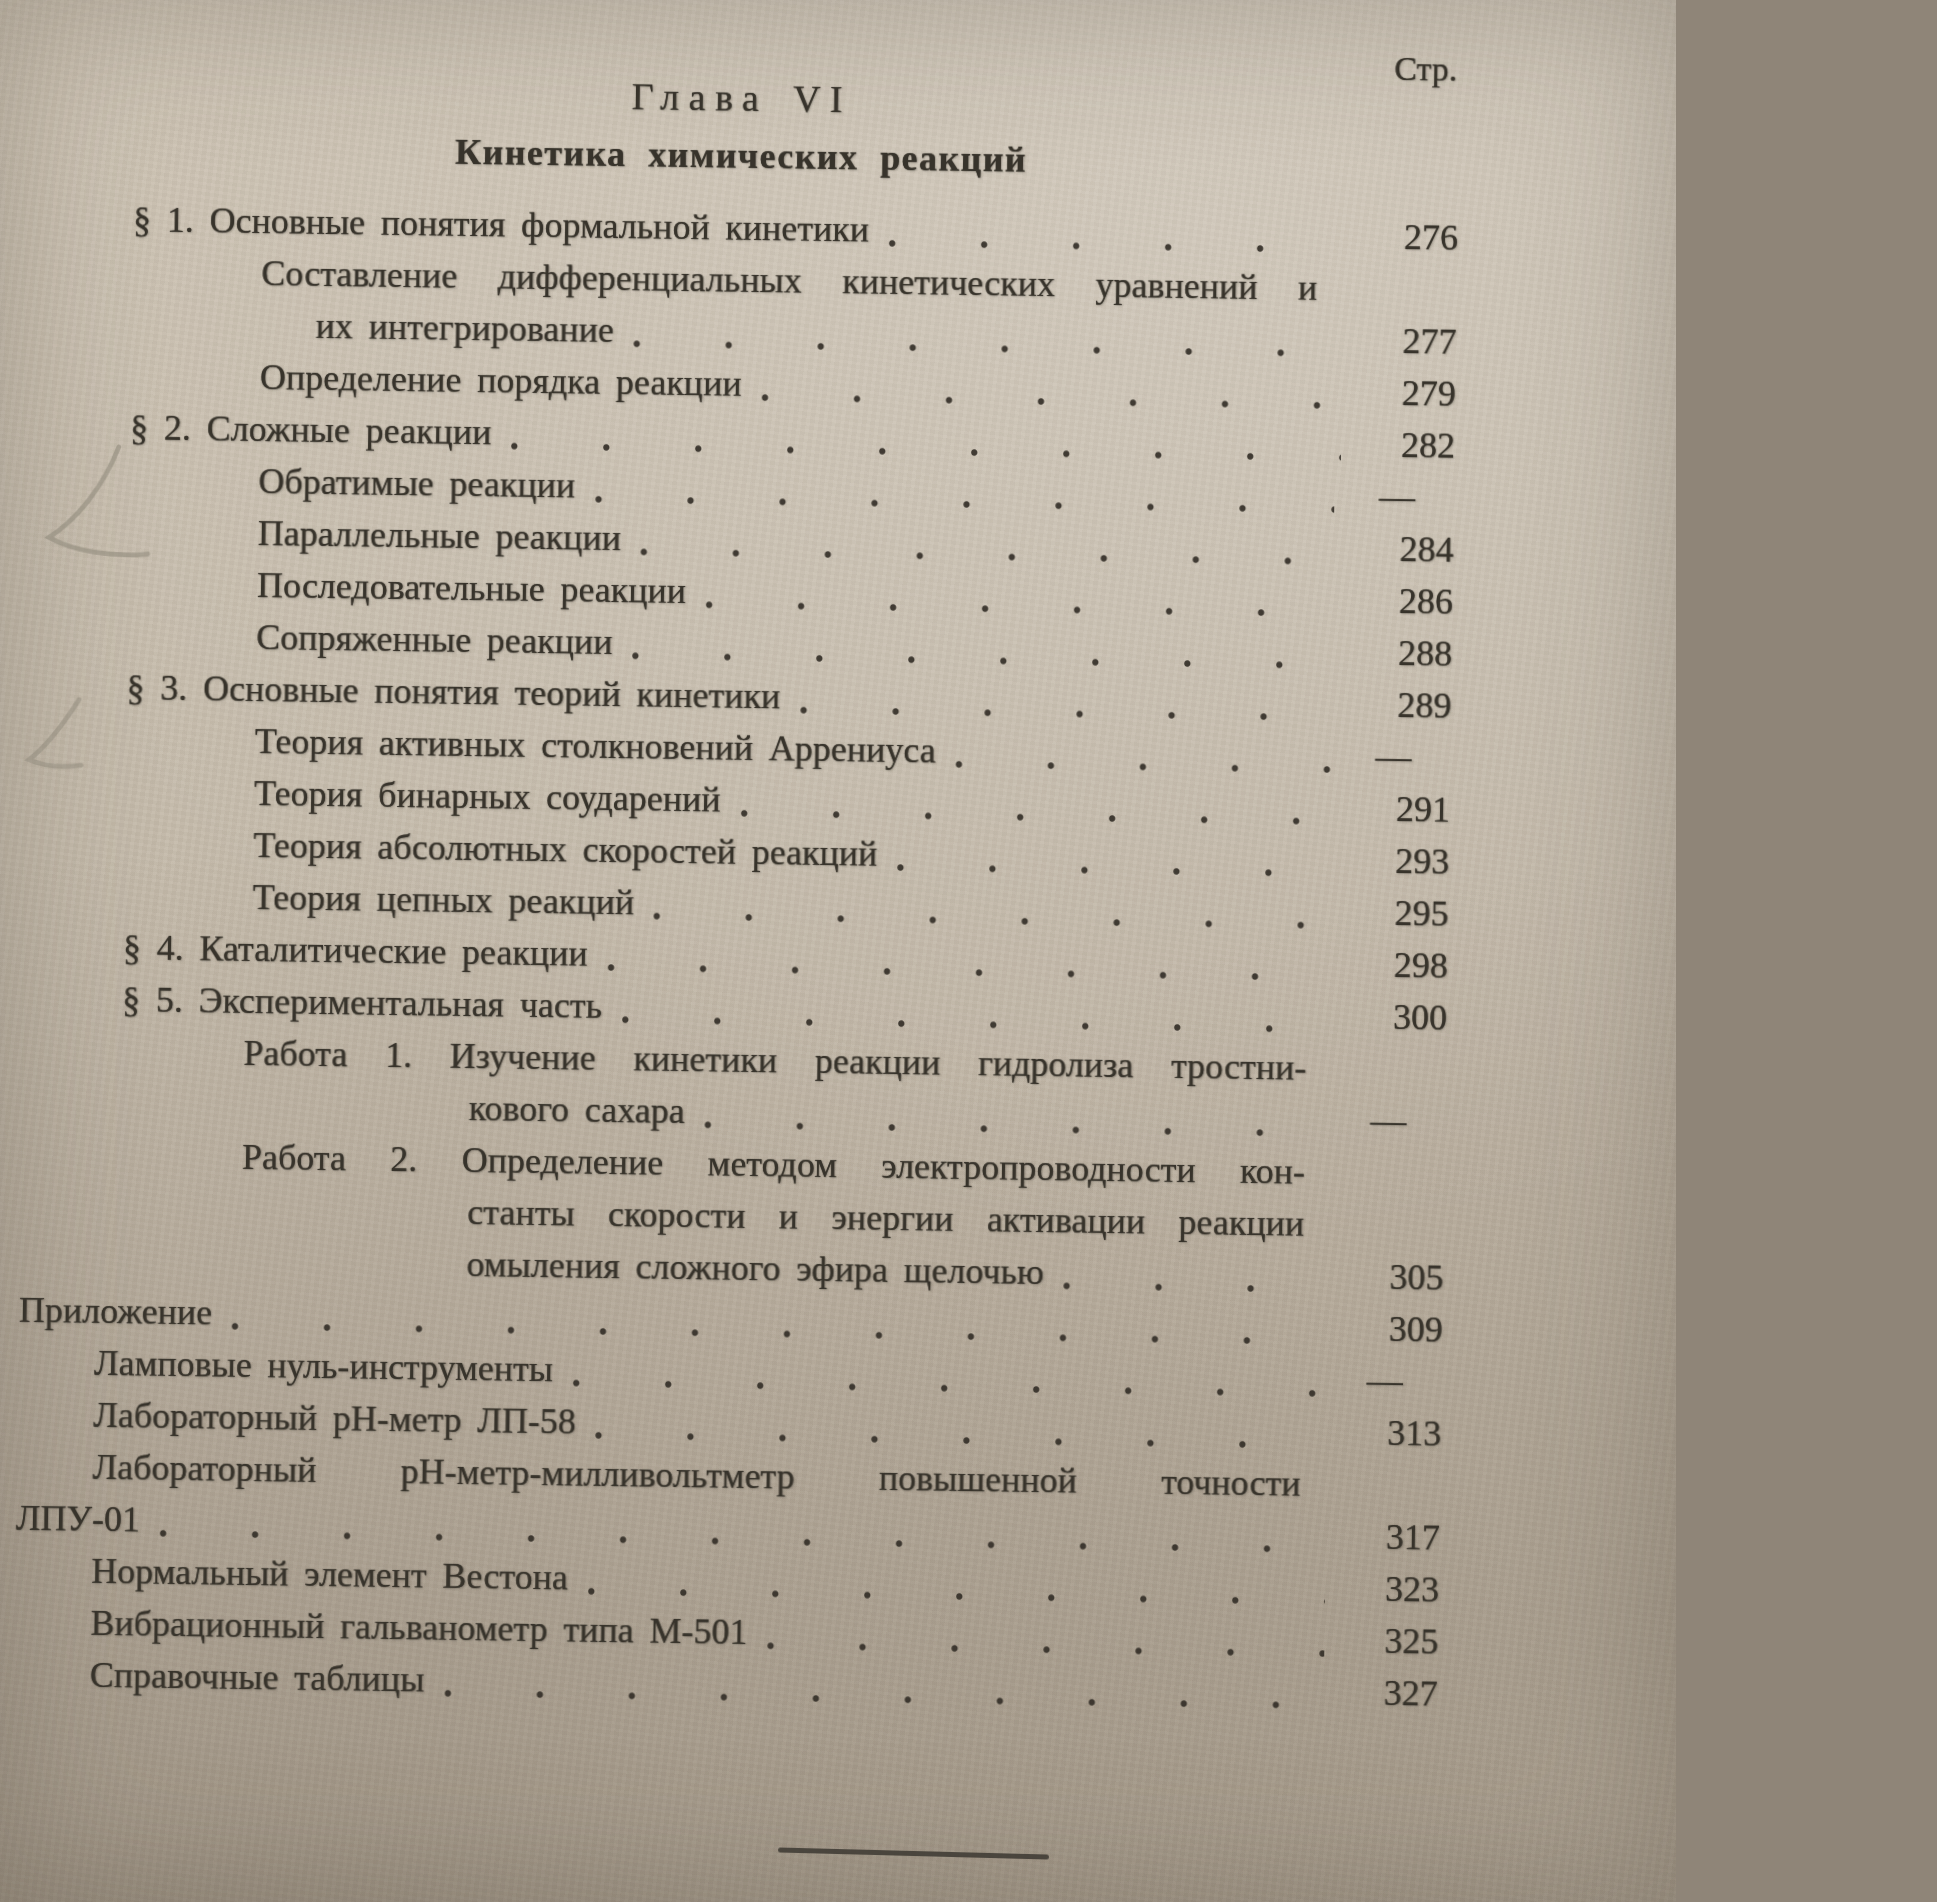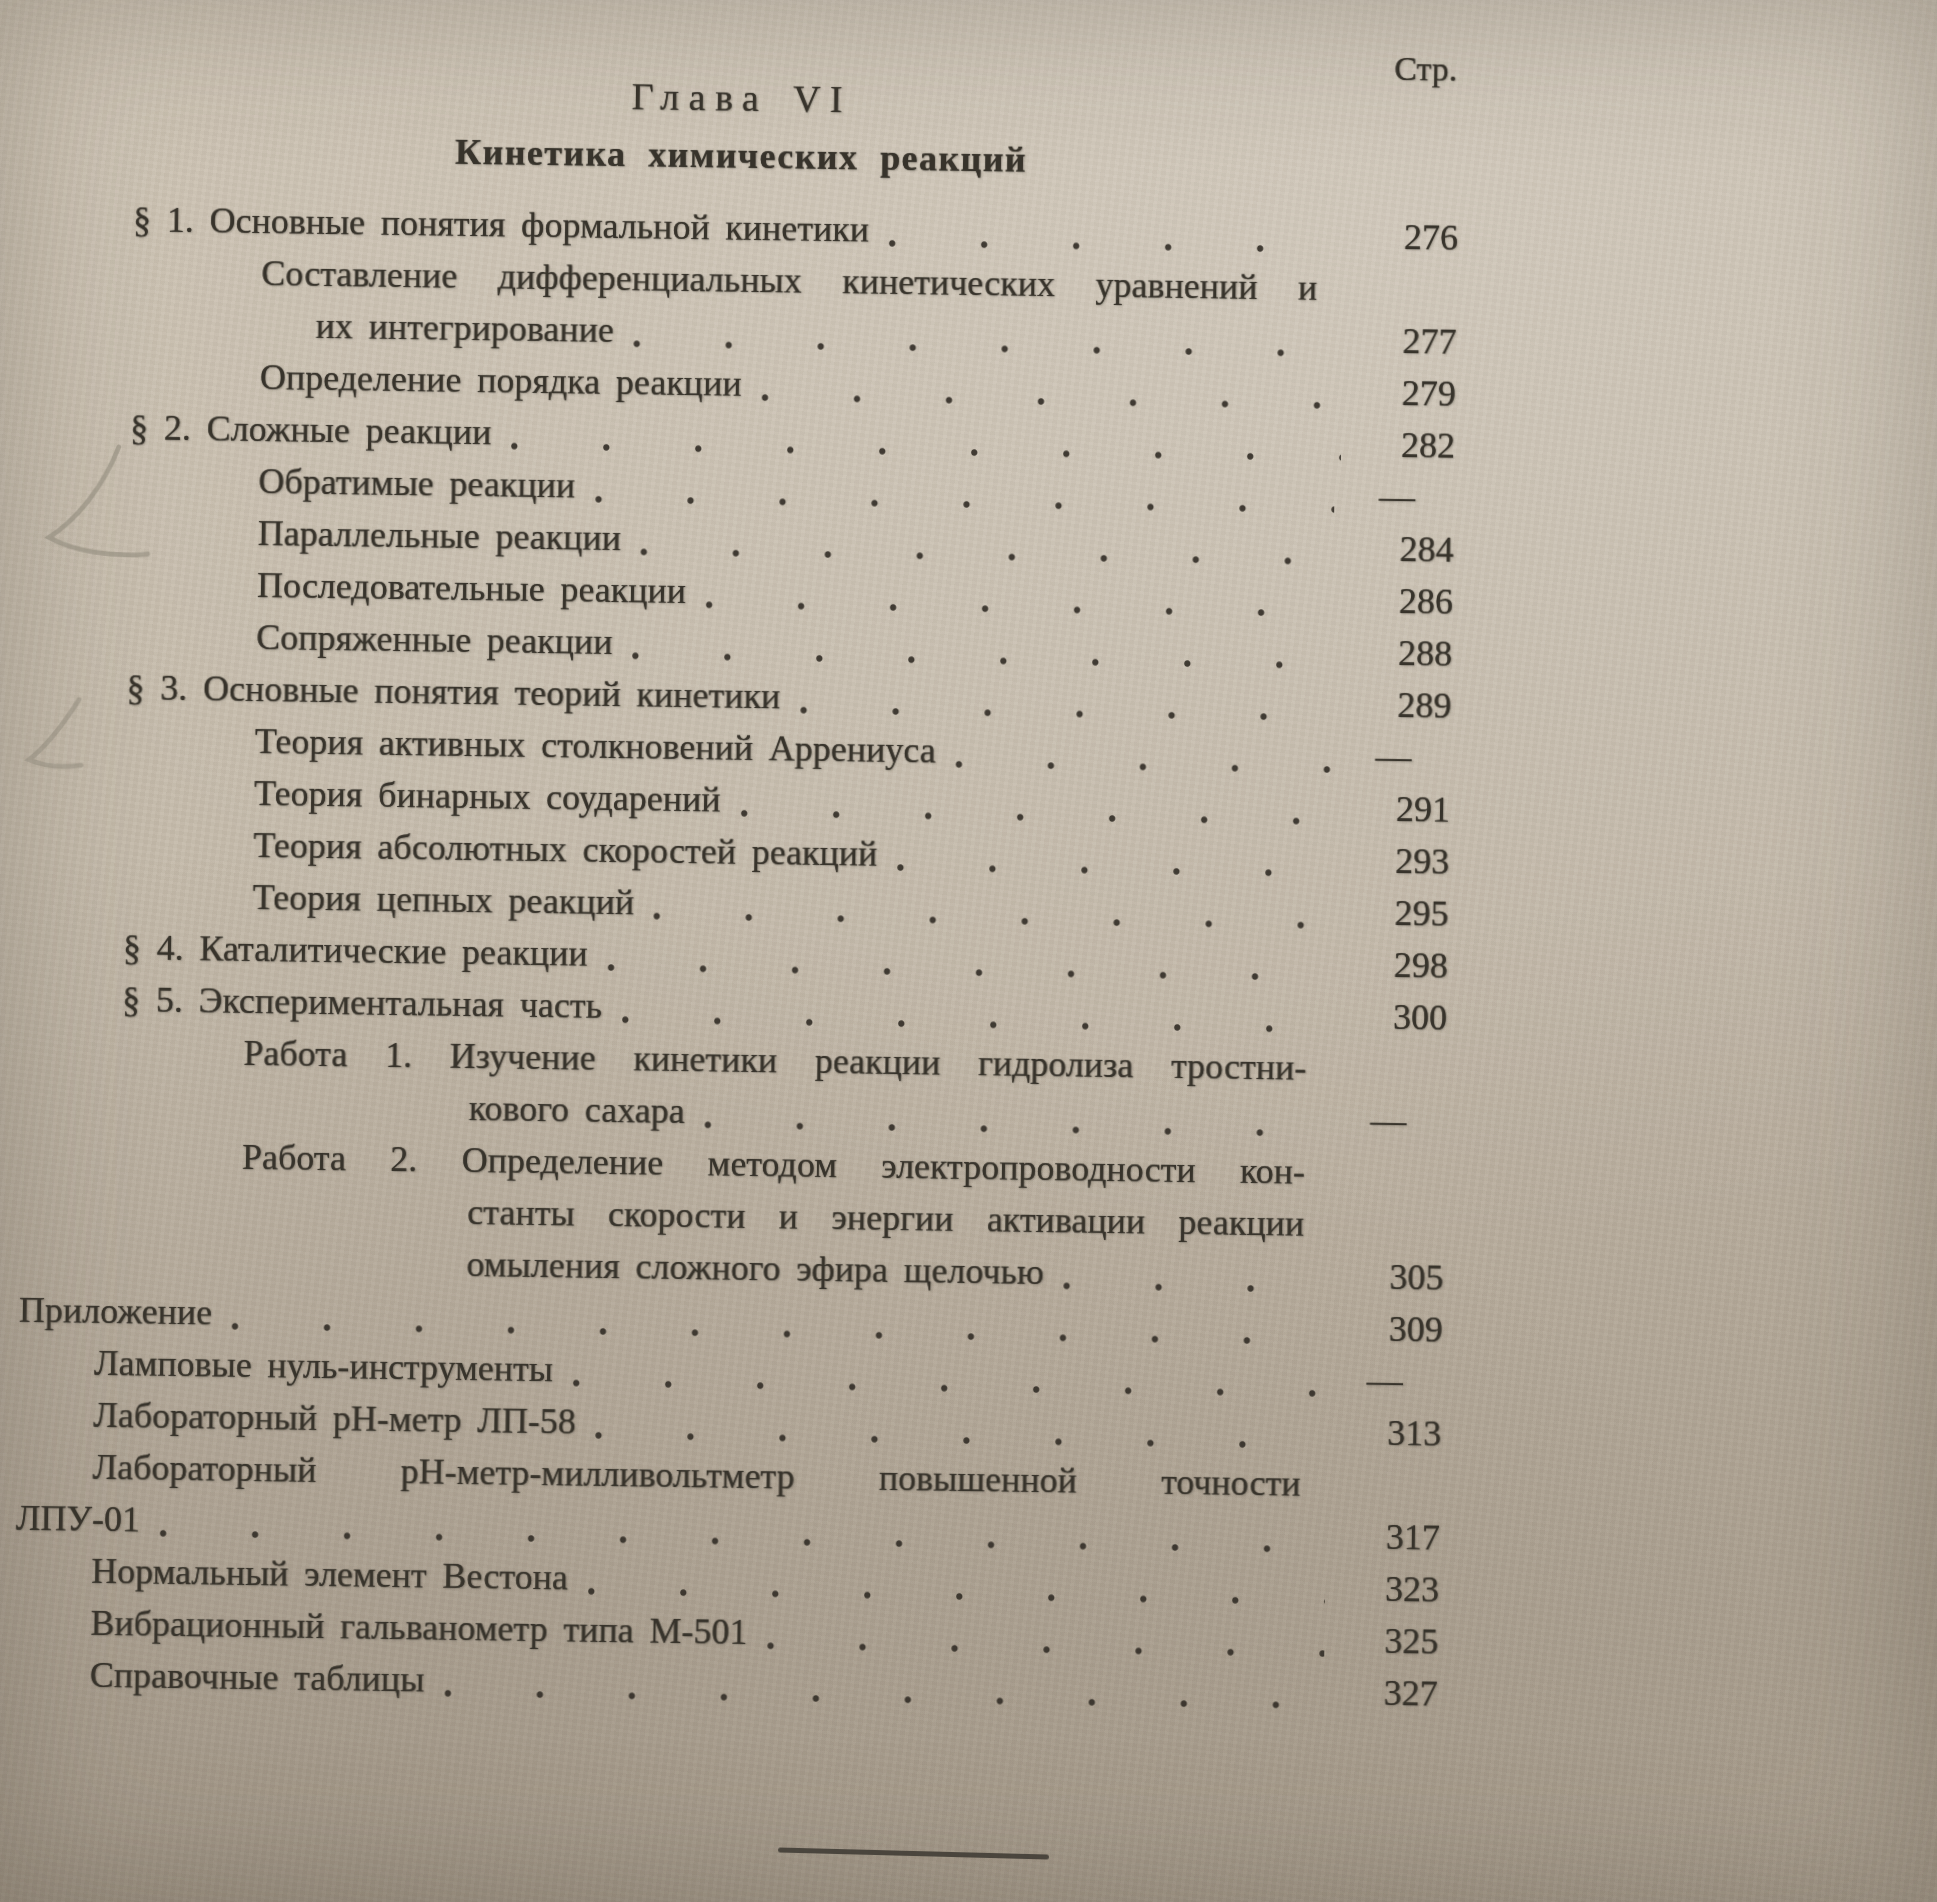--- a/index.html
+++ b/index.html
@@ -1,18 +1,18 @@
 <!DOCTYPE html>
 <html style="font-size:15px"><head>
 <meta charset="utf-8">
 <style>
   html,body{margin:0;padding:0;background:#8f8578;}
   .photo{
     position:relative;
-    width:1937px;height:1902px;
+    width:1676px;height:1902px;
     overflow:hidden;
     font-family:"Liberation Serif","DejaVu Serif",serif;
     background:
       radial-gradient(130% 90% at 72% 12%, rgba(255,255,255,.16), rgba(255,255,255,0) 60%),
       radial-gradient(160% 110% at 10% 105%, rgba(74,62,50,.22), rgba(74,62,50,0) 55%),
       radial-gradient(120% 80% at 100% 85%, rgba(90,78,64,.14), rgba(90,78,64,0) 50%),
       repeating-linear-gradient(97deg, rgba(255,255,255,.022) 0 3.8px, rgba(40,34,26,.022) 3.8px 8.6px),
       repeating-linear-gradient(8deg, rgba(255,255,255,.018) 0 2.9px, rgba(40,34,26,.018) 2.9px 6.7px),
       linear-gradient(168deg,#cdc3b3 0%,#c6bcac 38%,#bdb2a2 68%,#afa494 100%);
     box-shadow:inset 0 0 152px rgba(66,56,45,.28);

